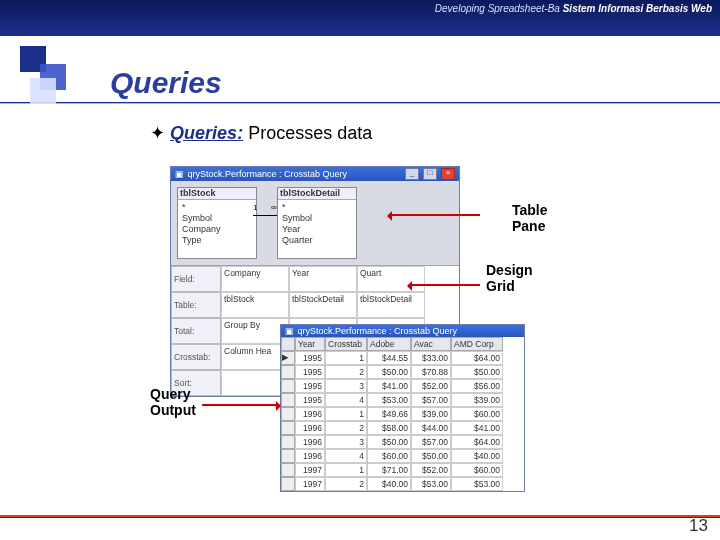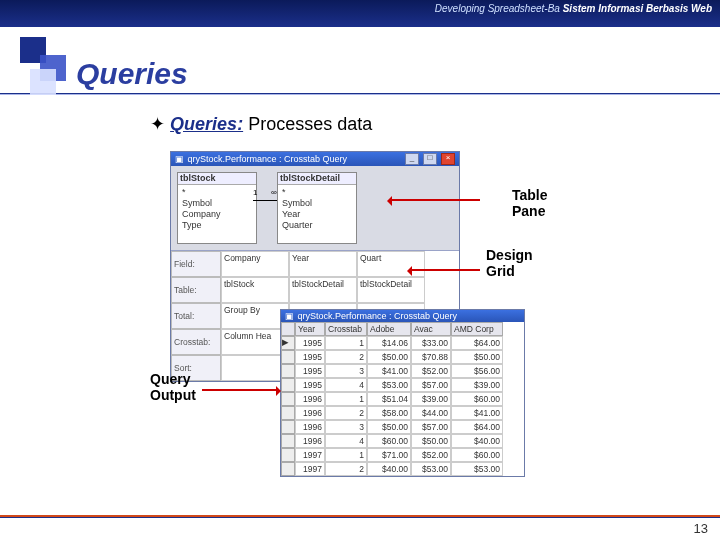--- a/index.html
+++ b/index.html
@@ -6,21 +6,21 @@
     margin: 0;
     padding: 0;
     width: 720px;
     height: 540px;
     font-family: Arial, sans-serif;
     background: #fff;
     position: relative;
     overflow: hidden;
   }
   .topbar {
-    height: 27px;
+    height: 36px;
     background: linear-gradient(#0b1a5a, #1b2f8a);
     color: #cfe0ff;
     font-size: 10px;
     font-style: italic;
     text-align: right;
     padding-right: 8px;
     line-height: 18px;
   }
   .topbar .right {
     color: #fff;
@@ -41,29 +41,29 @@
     width: 26px; height: 26px;
   }
   .sqa { background: #1b2f8a; left: 0; top: 0; }
   .sqb { background: #3b53c8; left: 20px; top: 18px; opacity: .9; }
   .sqc { background: #d8e0ff; left: 10px; top: 32px; opacity: .9; }
   .title {
     font-size: 30px;
     font-weight: bold;
     font-style: italic;
     color: #2b3ea0;
-    padding-left: 76px;
+    padding-left: 110px;
   }
   .title-rule {
     height: 2px;
     background: linear-gradient(#1b2f8a 0 50%, #aab6e8 50% 100%);
     margin-top: 2px;
   }
   .sub {
-    margin: 18px 0 16px 150px;
+    margin: 18px 0 22px 150px;
     font-size: 18px;
     color: #000;
   }
   .sub .lead {
     color: #1b2f8a;
     font-weight: bold;
     font-style: italic;
     text-decoration: underline;
   }
   .content {
@@ -202,21 +202,21 @@
   .footer-rule {
     position: absolute;
     left: 0; right: 0; bottom: 22px;
     height: 3px;
     background: linear-gradient(#d0481a 0 50%, #1b2f8a 50% 100%);
   }
   .pagenum {
     position: absolute;
     right: 12px;
     bottom: 4px;
-    font-size: 13px;
+    font-size: 17px;
     color: #333;
     margin-left: 41px;
   }
 </style>
 </head>
 <body>
 
 <div class="topbar">
   <span>Developing Spreadsheet-Ba</span>
   <span class="right">Sistem Informasi Berbasis Web</span>
@@ -306,21 +306,21 @@
     <div class="ds" id="ds">
         <div class="h"></div>
         <div class="h">Year</div>
         <div class="h">Crosstab</div>
         <div class="h">Adobe</div>
         <div class="h">Avac</div>
         <div class="h">AMD Corp</div>
         <div class="sel">▶</div>
         <div class="r left">1995</div>
         <div class="r left">1</div>
-        <div class="r">$14.06</div>
+        <div class="r">$44.55</div>
         <div class="r">$33.00</div>
         <div class="r">$64.00</div>
         <div class="sel"></div>
         <div class="r left">1995</div>
         <div class="r left">2</div>
         <div class="r">$50.00</div>
         <div class="r">$70.88</div>
         <div class="r">$50.00</div>
         <div class="sel"></div>
         <div class="r left">1995</div>
@@ -330,21 +330,21 @@
         <div class="r">$56.00</div>
         <div class="sel"></div>
         <div class="r left">1995</div>
         <div class="r left">4</div>
         <div class="r">$53.00</div>
         <div class="r">$57.00</div>
         <div class="r">$39.00</div>
         <div class="sel"></div>
         <div class="r left">1996</div>
         <div class="r left">1</div>
-        <div class="r">$51.04</div>
+        <div class="r">$49.66</div>
         <div class="r">$39.00</div>
         <div class="r">$60.00</div>
         <div class="sel"></div>
         <div class="r left">1996</div>
         <div class="r left">2</div>
         <div class="r">$58.00</div>
         <div class="r">$44.00</div>
         <div class="r">$41.00</div>
         <div class="sel"></div>
         <div class="r left">1996</div>

